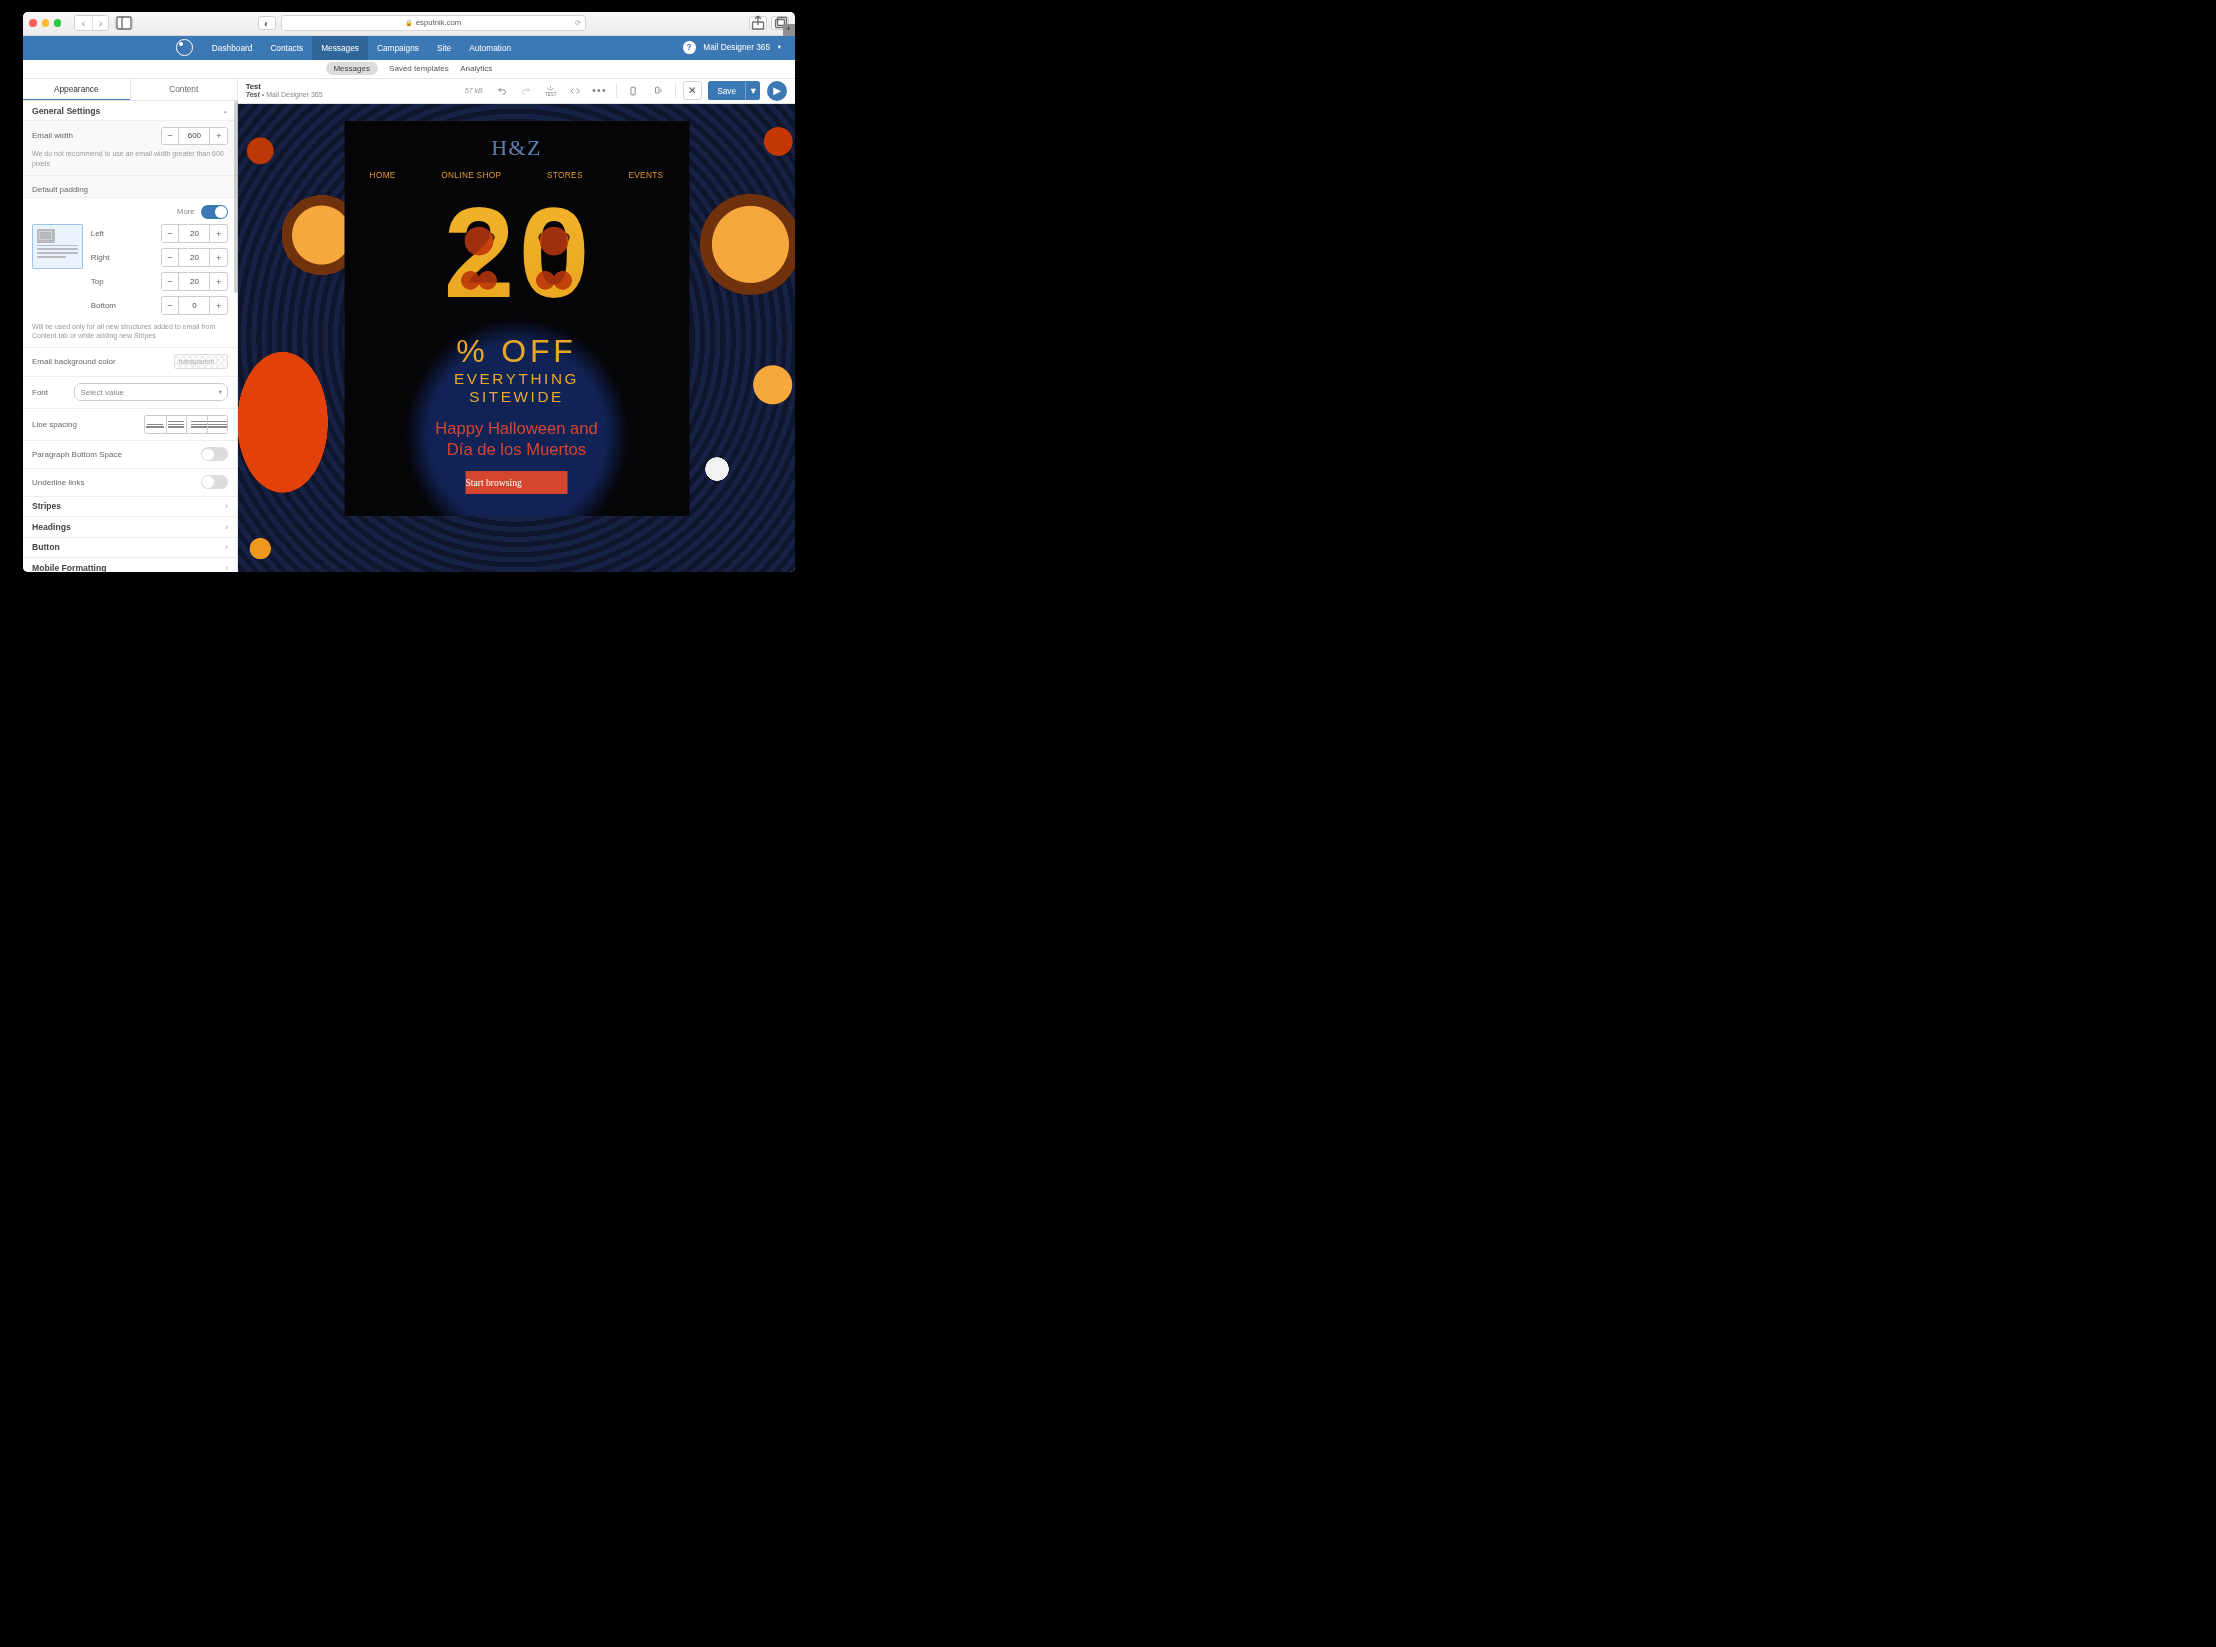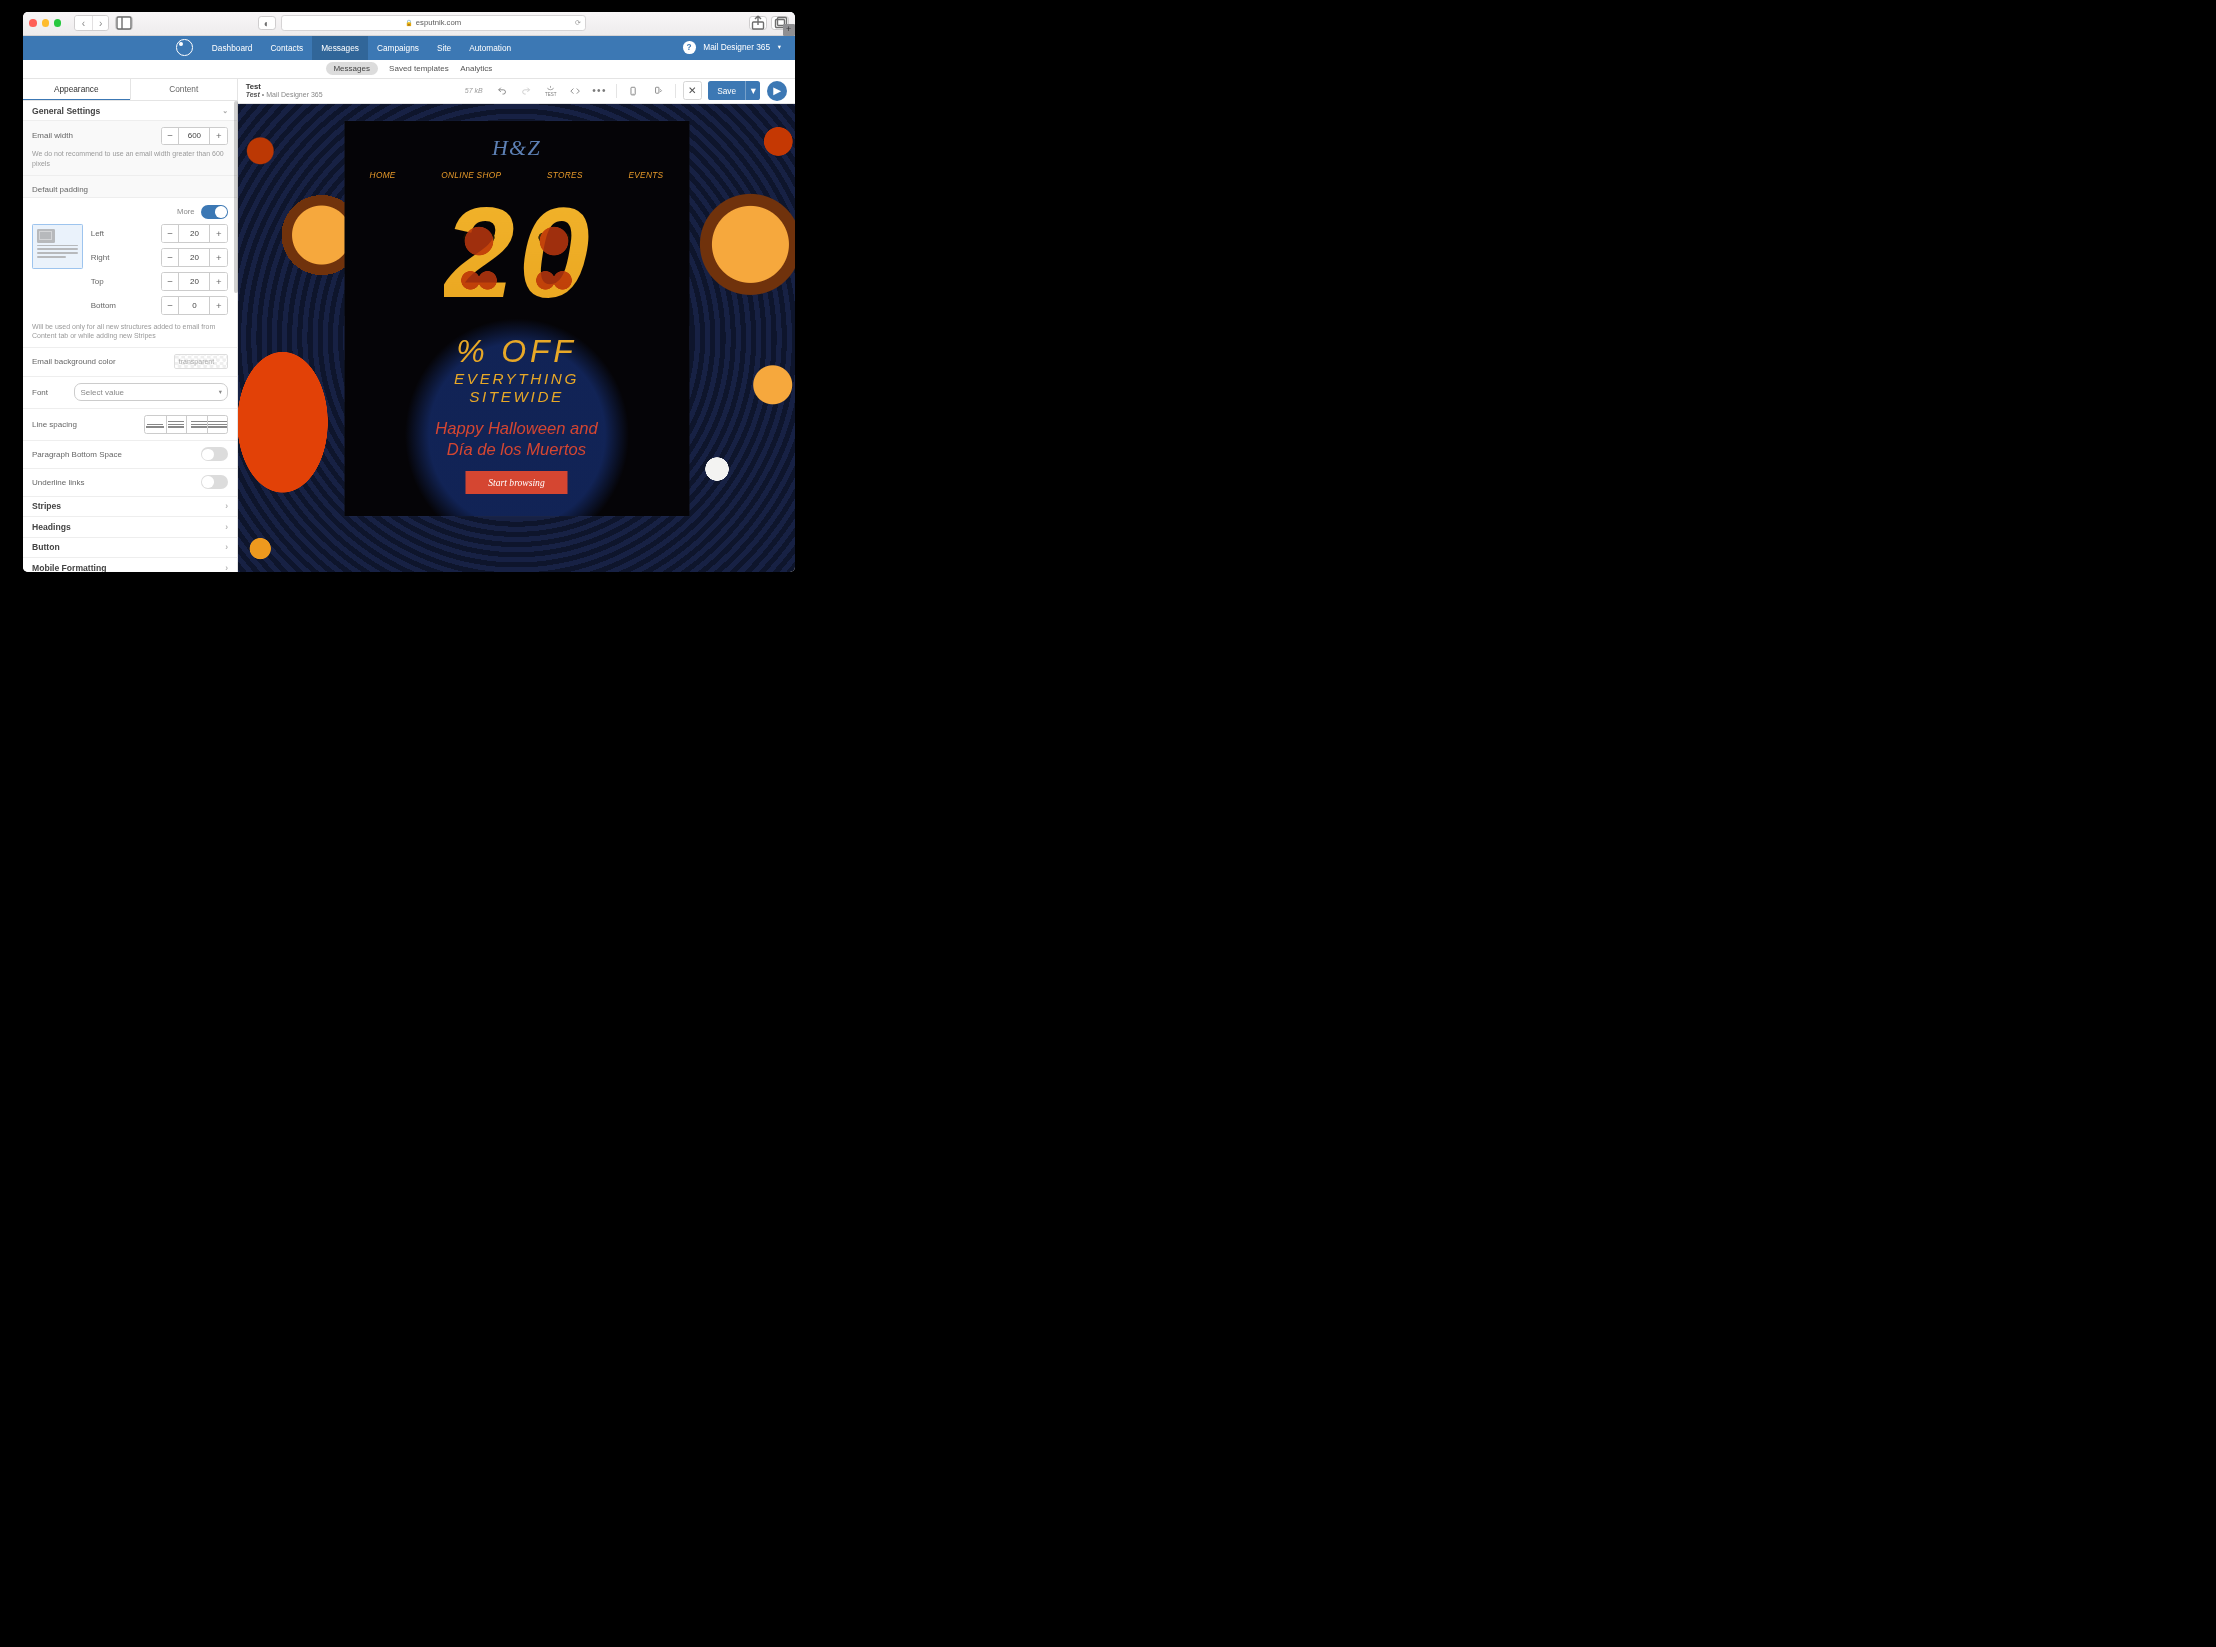--- a/index.html
+++ b/index.html
@@ -101,21 +101,21 @@
 .ibtn svg{width:10.2px;height:10.2px;}
 .ibtn.dim{color:#c8c8c8;}
 .sep { width:0.6px; height:14px; background:#e4e4e4; margin:0 1.3px;}
 .btn-close { width:19px;height:19px;border:0.6px solid #d6d6d6;border-radius:2.6px;display:flex;align-items:center;justify-content:center;color:#555;}
 .btn-save { display:flex; align-items:center; background:#3c78b4;color:#fff;border-radius:2.6px;overflow:hidden;}
 .btn-save span{ padding:4.5px 9px; font-size:8.3px;}
 .btn-save .dd{ width:15.3px; display:flex; align-items:center; justify-content:center; border-left:0.6px solid rgba(255,255,255,.3); align-self:stretch;}
 .btn-play{ width:20.5px;height:20.5px;border-radius:50%;background:#3c78b4;color:#fff;display:flex;align-items:center;justify-content:center;}
 
 
-.canvas { flex:1; overflow:hidden; position:relative; background:#4d7c0f;font-style:italic;}
+.canvas { flex:1; overflow:hidden; position:relative; background:#4d7c0f;}
 .bg-pattern{ position:absolute; inset:0; background:
   radial-gradient(circle at 15% 28%, #f0a948 0 29px, transparent 30px),
   radial-gradient(circle at 15% 28%, #6b3310 0 40px, transparent 40px),
   radial-gradient(ellipse 45px 70px at 8% 68%, #d6440f 0 100%, transparent 101%),
   radial-gradient(circle at 92% 30%, #f0a948 0 38px, transparent 39px),
   radial-gradient(circle at 92% 30%, #6b3310 0 50px, transparent 51px),
   radial-gradient(circle at 86% 78%, #f3f3f2 0 11.5px, transparent 12px),
   radial-gradient(circle at 96% 60%, #f0a948 0 19px, transparent 20px),
   radial-gradient(circle at 4% 10%, #b23a0b 0 12.8px, transparent 14px),
   radial-gradient(circle at 97% 8%, #bb3a0a 0 14px, transparent 14.7px),
@@ -134,21 +134,21 @@
     radial-gradient(circle at 50% 32%, #c63a0e 0 14px, transparent 14.7px),
     radial-gradient(circle at 35% 65%, #c63a0e 0 9px, transparent 9.6px),
     radial-gradient(circle at 65% 65%, #c63a0e 0 9px, transparent 9.6px),
     radial-gradient(circle at 31% 29%, #151102 0 4.5px, transparent 5.1px),
     radial-gradient(circle at 69% 29%, #151102 0 4.5px, transparent 5.1px);
   mix-blend-mode:multiply; opacity:.8; border-radius:11.5px;
 }
 .pct{ font-family:Impact,"Arial Black",sans-serif; color:#e8a827; font-size:32px; text-align:center; letter-spacing:3.8px; margin-top:-2.6px;}
 .sub{ font-family:Impact,"Arial Black",sans-serif; color:#e8a827; font-size:15.3px; text-align:center; letter-spacing:2.6px; margin-top:0;}
 .hallo{ font-family:"Brush Script MT","Snell Roundhand",cursive; color:#d54631; font-size:16.6px; text-align:center; margin-top:13px; line-height:1.25;}
-.cta{ display:block; width:102px; margin:10.2px auto 0; background:#d54631; color:#fff; text-align:center; padding:5.8px 0; font-size:9.6px; font-family:"Times New Roman",serif;}
+.cta{ display:block; width:102px; margin:10.2px auto 0; background:#d54631; color:#fff; text-align:left; padding:5.8px 0; font-size:9.6px; font-family:"Times New Roman",serif;}
 .skullbg{ position:absolute; inset:auto 0 0 0; top:192px;
   background:radial-gradient(ellipse 160px 166px at 50% 60%, rgba(18,37,90,.95) 0 55%, transparent 70%);
   z-index:-1;}
 .mail{ position:absolute; overflow:hidden;}
 .mail .skullbg{ z-index:0;}
 .mail > *:not(.skullbg){ position:relative; z-index:1;}
 </style>
 </head>
 <body>
 

